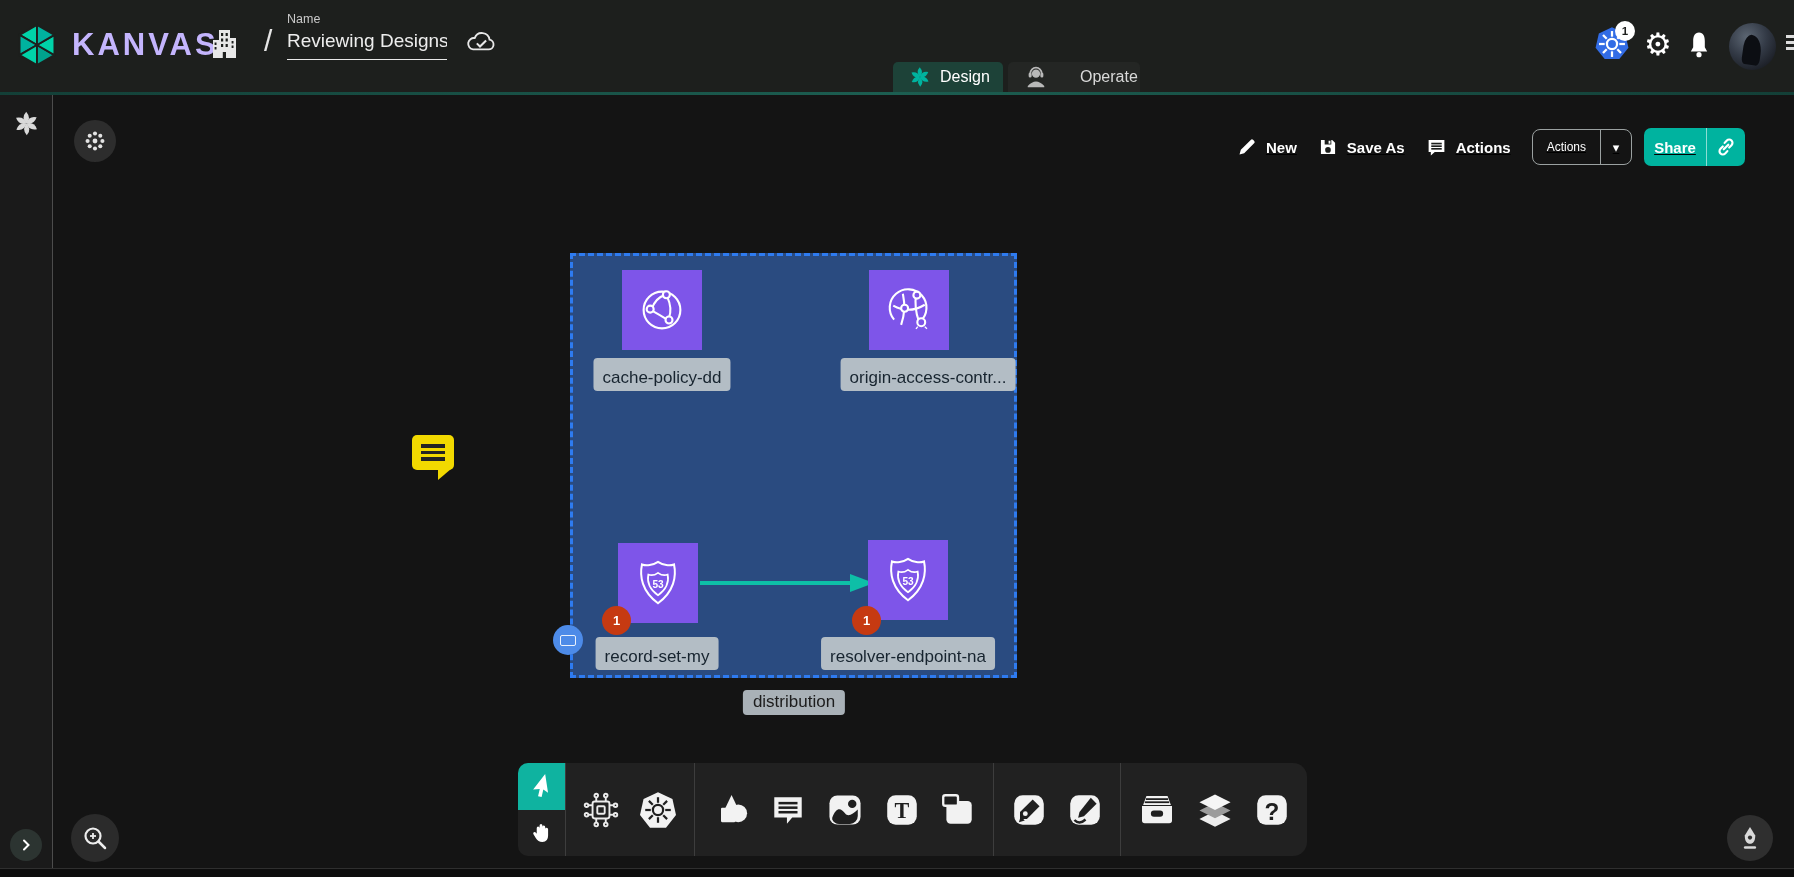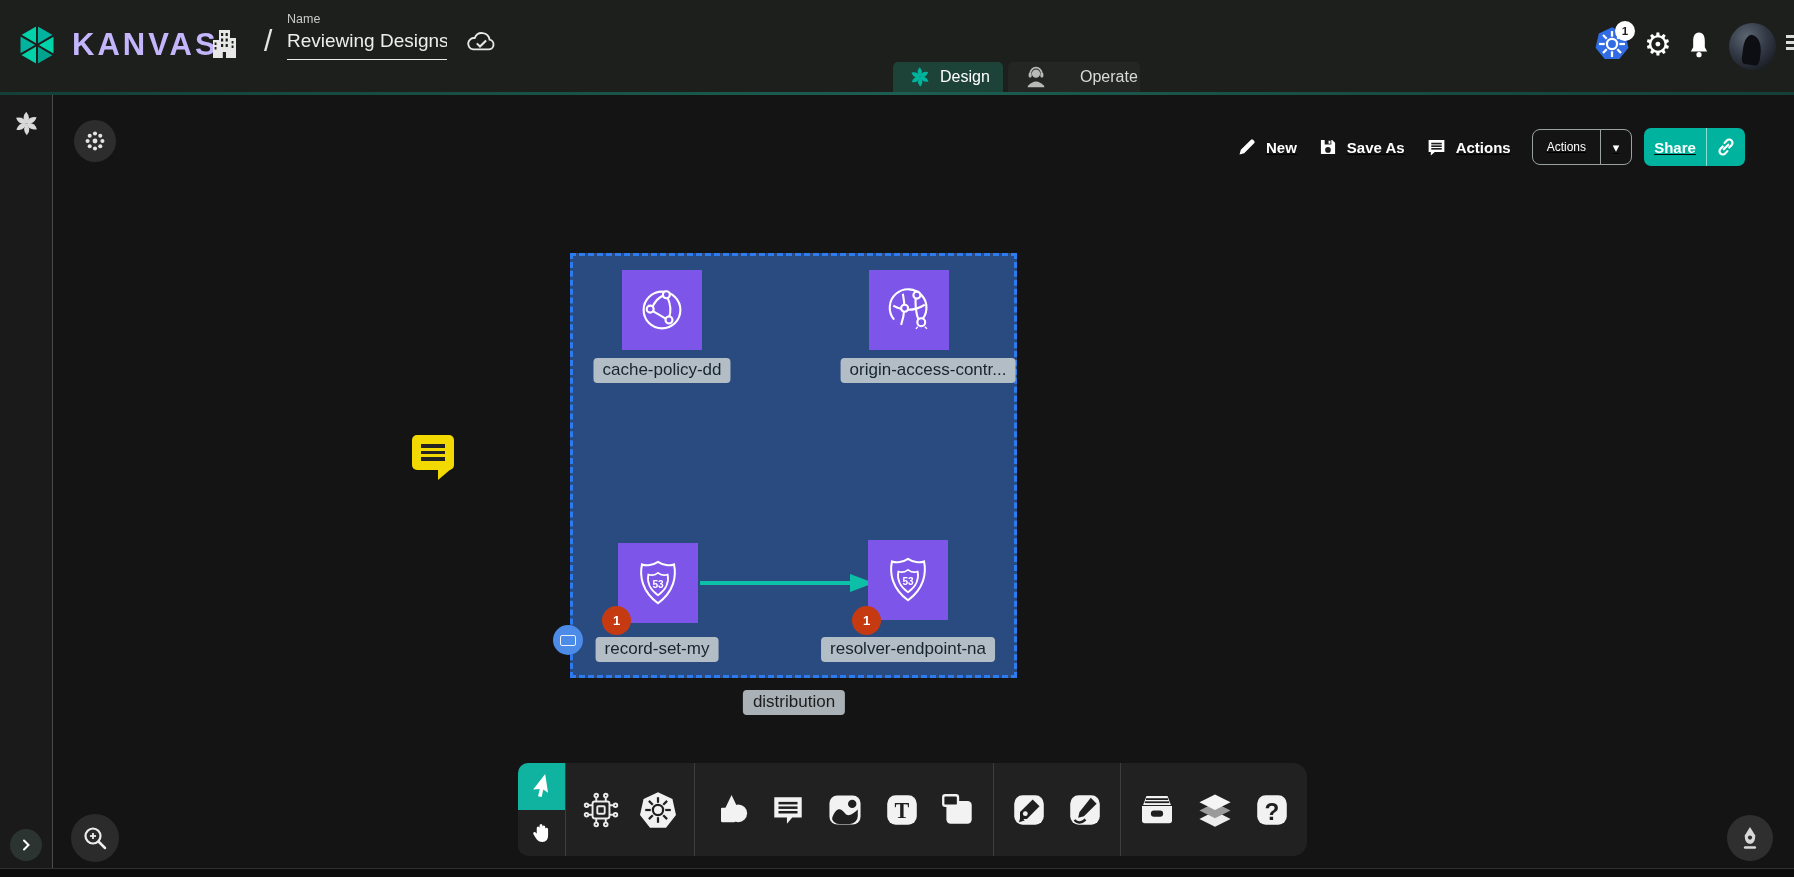--- a/index.html
+++ b/index.html
@@ -74,21 +74,21 @@
                  font-size:15px; font-weight:bold; }
   .share-sep { width:1px; background:rgba(255,255,255,.55); }
   .share-linkpart { width:38px; display:flex; align-items:center; justify-content:center; }
 
   
   .sel-box { position:absolute; left:516px; top:158px; width:447px; height:425px;
              background:#2a4b80; border:3px dashed #2e7bf0; z-index:1; cursor:move; }
   .node { position:absolute; width:80px; height:80px; background:#7e55e9; display:flex;
           align-items:center; justify-content:center; z-index:3; cursor:pointer; }
   .node-chip { position:absolute; transform:translateX(-50%); background:#b3bdc5; color:#17242f;
-               font-size:17px; padding:2px 9px 3px; border-radius:4px; white-space:nowrap; z-index:4; cursor:pointer; }
+               font-size:17px; padding:10px 9px 3px; border-radius:4px; white-space:nowrap; z-index:4; cursor:pointer; }
   .group-chip { position:absolute; transform:translateX(-50%); background:#a9b1b7; color:#1d1d1d;
                 font-size:17px; padding:2px 10px 3px; border-radius:4px; z-index:4; cursor:pointer; }
   .err-badge { position:absolute; width:29px; height:29px; border-radius:50%; background:#c63a12; color:#fff;
                font-size:13px; font-weight:bold; display:flex; align-items:center; justify-content:center;
                z-index:5; cursor:pointer; }
   .edge { position:absolute; left:646px; top:478px; z-index:2; }
   .grp-handle { position:absolute; left:499px; top:530px; width:30px; height:30px; border-radius:50%;
                 background:#4d8be8; display:flex; align-items:center; justify-content:center; z-index:5; cursor:pointer; }
   .grp-handle i { display:block; width:16px; height:11px; border:1.8px solid #e9f1fc; border-radius:2px; }
 

